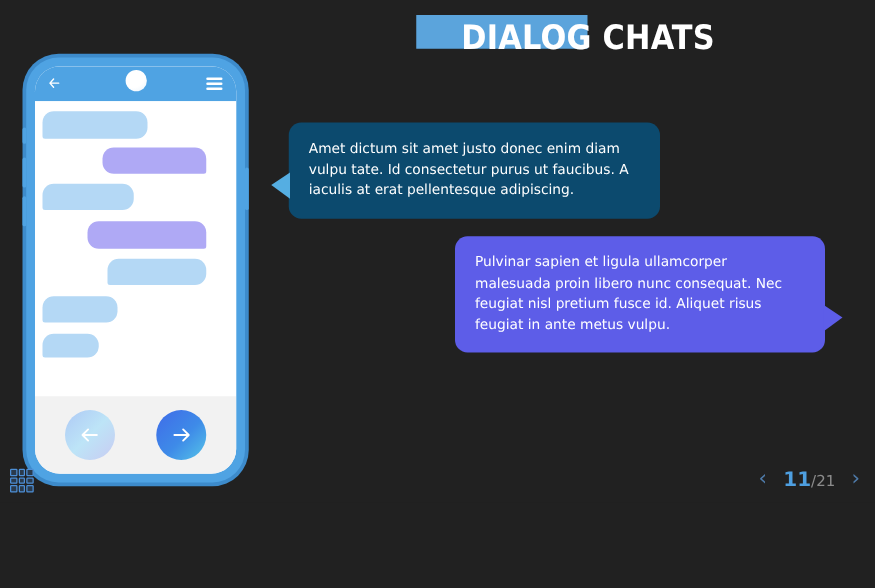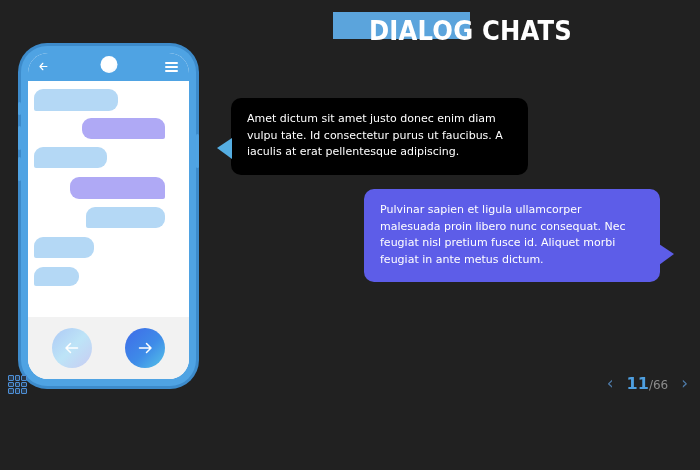--- a/index.html
+++ b/index.html
@@ -186,21 +186,21 @@
     color: #FFFFFF;
     font-size: 11px;
     line-height: 16.5px;
     font-family: "DejaVu Sans", sans-serif;
   }
   .speech .tail {
     position: absolute;
     width: 0;
     height: 0;
   }
-  .speech.blue { background: #000000; }
+  .speech.blue { background: #0c4a6e; }
   .speech.purple { background: #5D5DE8; }
 
   .speech.blue .tail {
     left: -14px;
     border-top: 10px solid transparent;
     border-bottom: 11px solid transparent;
     border-right: 15px solid #55AEE2;
   }
   .speech.purple .tail {
     right: -14px;
@@ -323,38 +323,38 @@
     </div>
   </div>
 
   <div class="speech blue" id="speech-1">
     <div class="tail"></div>
     <span>Amet dictum sit amet justo donec enim diam vulpu tate. Id consectetur purus ut faucibus. A iaculis at erat pellentesque adipiscing.</span>
   </div>
 
   <div class="speech purple" id="speech-2">
     <div class="tail"></div>
-    <span>Pulvinar sapien et ligula ullamcorper malesuada proin libero nunc consequat. Nec feugiat nisl pretium fusce id. Aliquet morbi feugiat in ante metus dictum.</span>
+    <span>Pulvinar sapien et ligula ullamcorper malesuada proin libero nunc consequat. Nec feugiat nisl pretium fusce id. Aliquet risus feugiat in ante metus vulpu.</span>
   </div>
 
 
   <div id="grid-icon">
     <i></i>
       <i></i>
       <i></i>
       <i></i>
       <i></i>
       <i></i>
       <i></i>
       <i></i>
       <i></i>
   </div>
 
   <div id="pagination">
     <div class="page-chevron">‹</div>
     <div id="page-counter">
       <span id="page-current">11</span>
-      <span id="page-total">/66</span>
+      <span id="page-total">/21</span>
     </div>
     <div class="page-chevron">›</div>
   </div>
 
 </div>
 
 </body></html>

